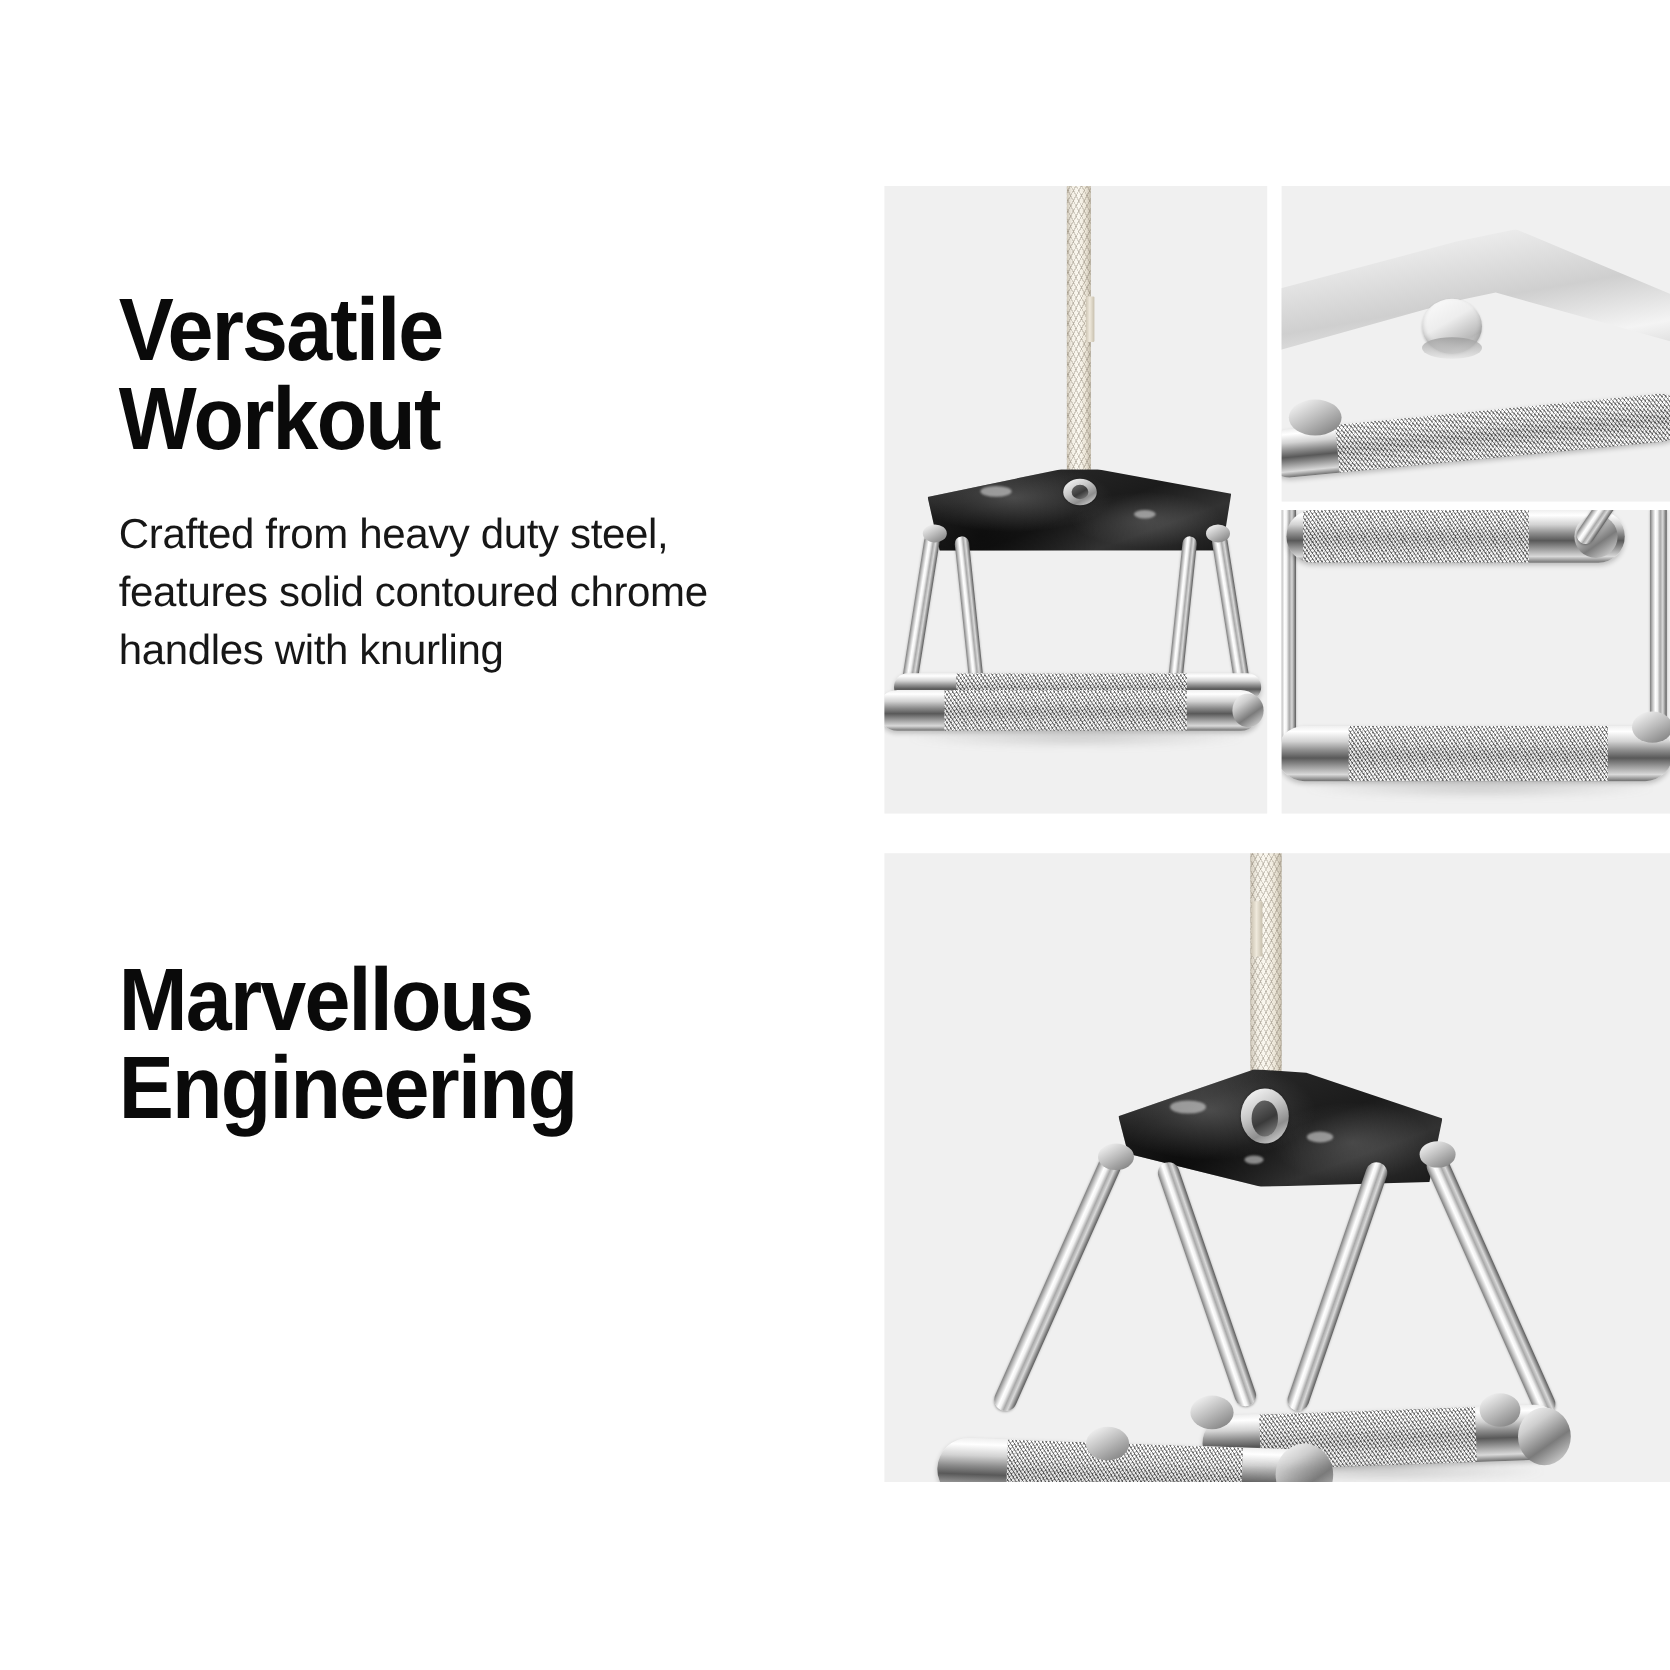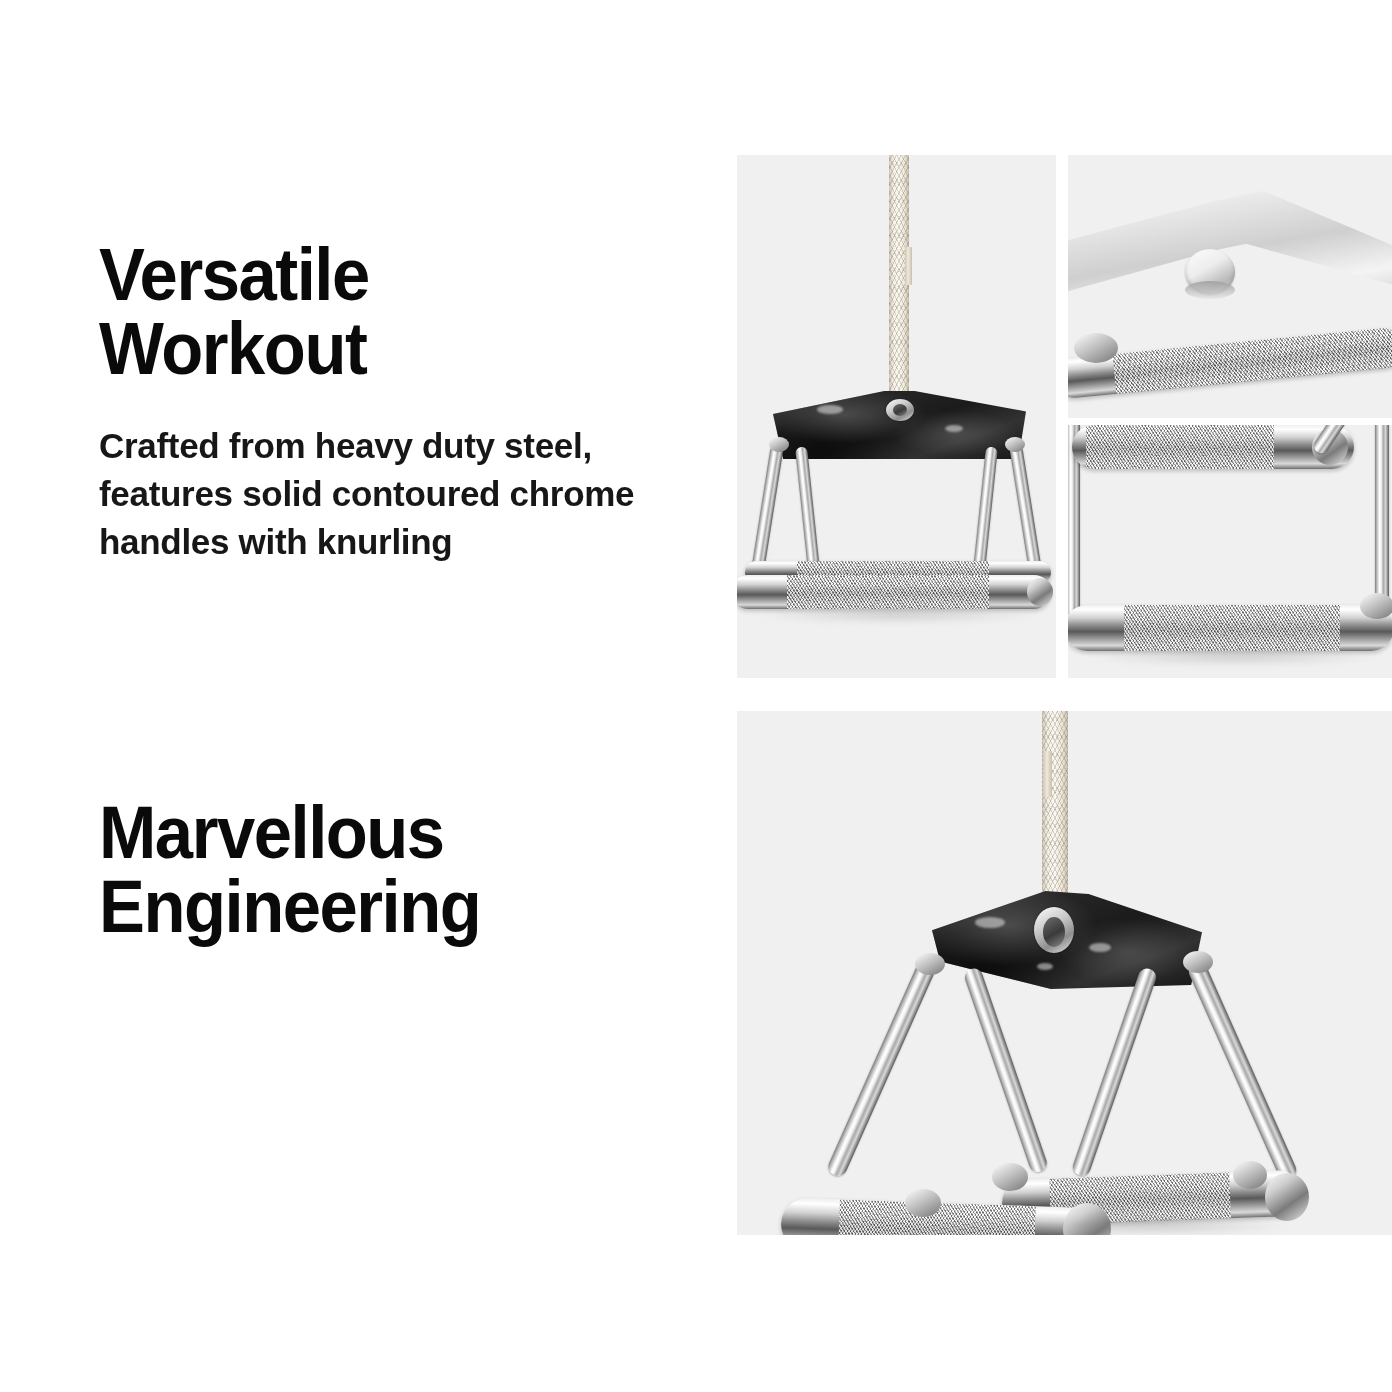--- a/index.html
+++ b/index.html
@@ -27,21 +27,21 @@
     line-height:74px;
     letter-spacing:-1.6px;
     color:#0a0a0a;
     margin:0;
     transform:scaleX(0.93);
     transform-origin:left top;
     white-space:pre-line;
   }
   .feature-body{
     font-family:"Liberation Sans", sans-serif;
-    font-weight:700;
+    font-weight:400;
     font-size:35px;
     line-height:48px;
     letter-spacing:-0.3px;
     color:#171717;
     margin:0;
     white-space:pre-line;
   }
   .feature-block.one .feature-body{margin-top:36px;}
   .feature-block.two .feature-body{margin-top:34px;}
 

